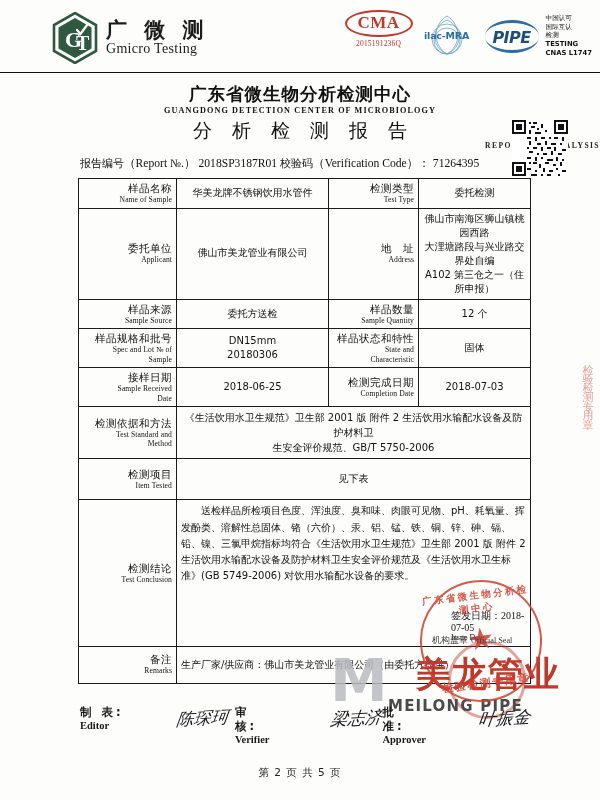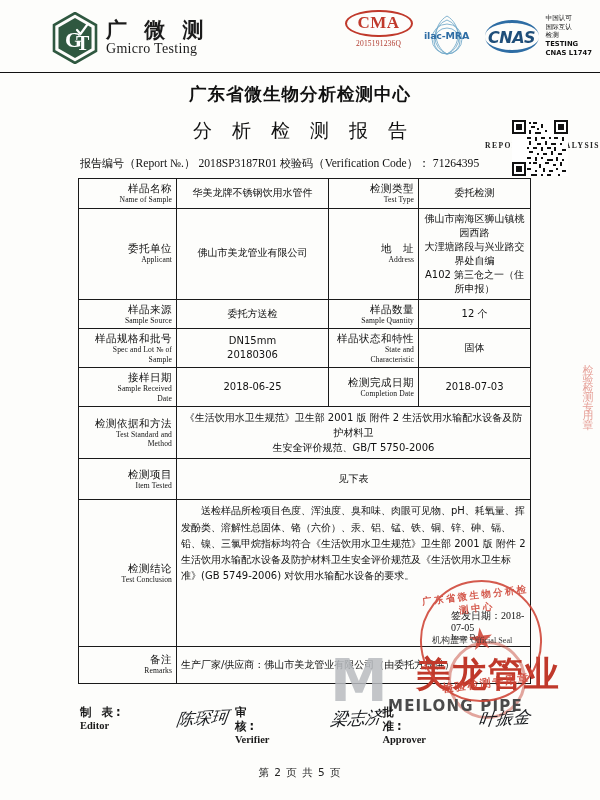--- a/index.html
+++ b/index.html
@@ -457,37 +457,38 @@
         </svg>
         <div class="ilac-word">ilac-MRA</div>
       </div>
 
       <div class="mark-cnas">
         <div class="cnas-logo">
           <svg viewBox="0 0 62 40" width="62" height="40">
             <path d="M4 20 A27 16 0 0 1 58 20 A27 13 0 0 0 4 20 Z" fill="#2e6da4"></path>
             <path d="M4 21 A27 13 0 0 0 58 21 A27 16 0 0 1 4 21 Z" fill="#2e6da4"></path>
           </svg>
-          <div class="cnas-word">CNAS</div>
+          <div class="cnas-word">PIPE</div>
         </div>
         <div class="cnas-side">
           <div>中国认可</div>
           <div>国际互认</div>
           <div>检测</div>
           <div class="en">TESTING</div>
           <div class="en">CNAS L1747</div>
         </div>
       </div>
 
     </div>
   </div>
 
   <div class="hr-top"></div>
 
   <div class="org-cn">广东省微生物分析检测中心</div>
+  <div class="org-en">GUANGDONG  DETECTION  CENTER  OF  MICROBIOLOGY</div>
   <div class="doc-cn">分 析 检 测 报 告</div>
   <div class="doc-en">REPORT  FOR  ANALYSIS</div>
 
   <div class="qr">
     <svg viewBox="0 0 29 29" width="56" height="56" shape-rendering="crispEdges">
       <rect width="29" height="29" fill="#fff"></rect>
       <g fill="#111">
         <rect x="0" y="0" width="7" height="1"></rect>
           <rect x="0" y="6" width="7" height="1"></rect>
         <rect x="0" y="0" width="1" height="7"></rect>

